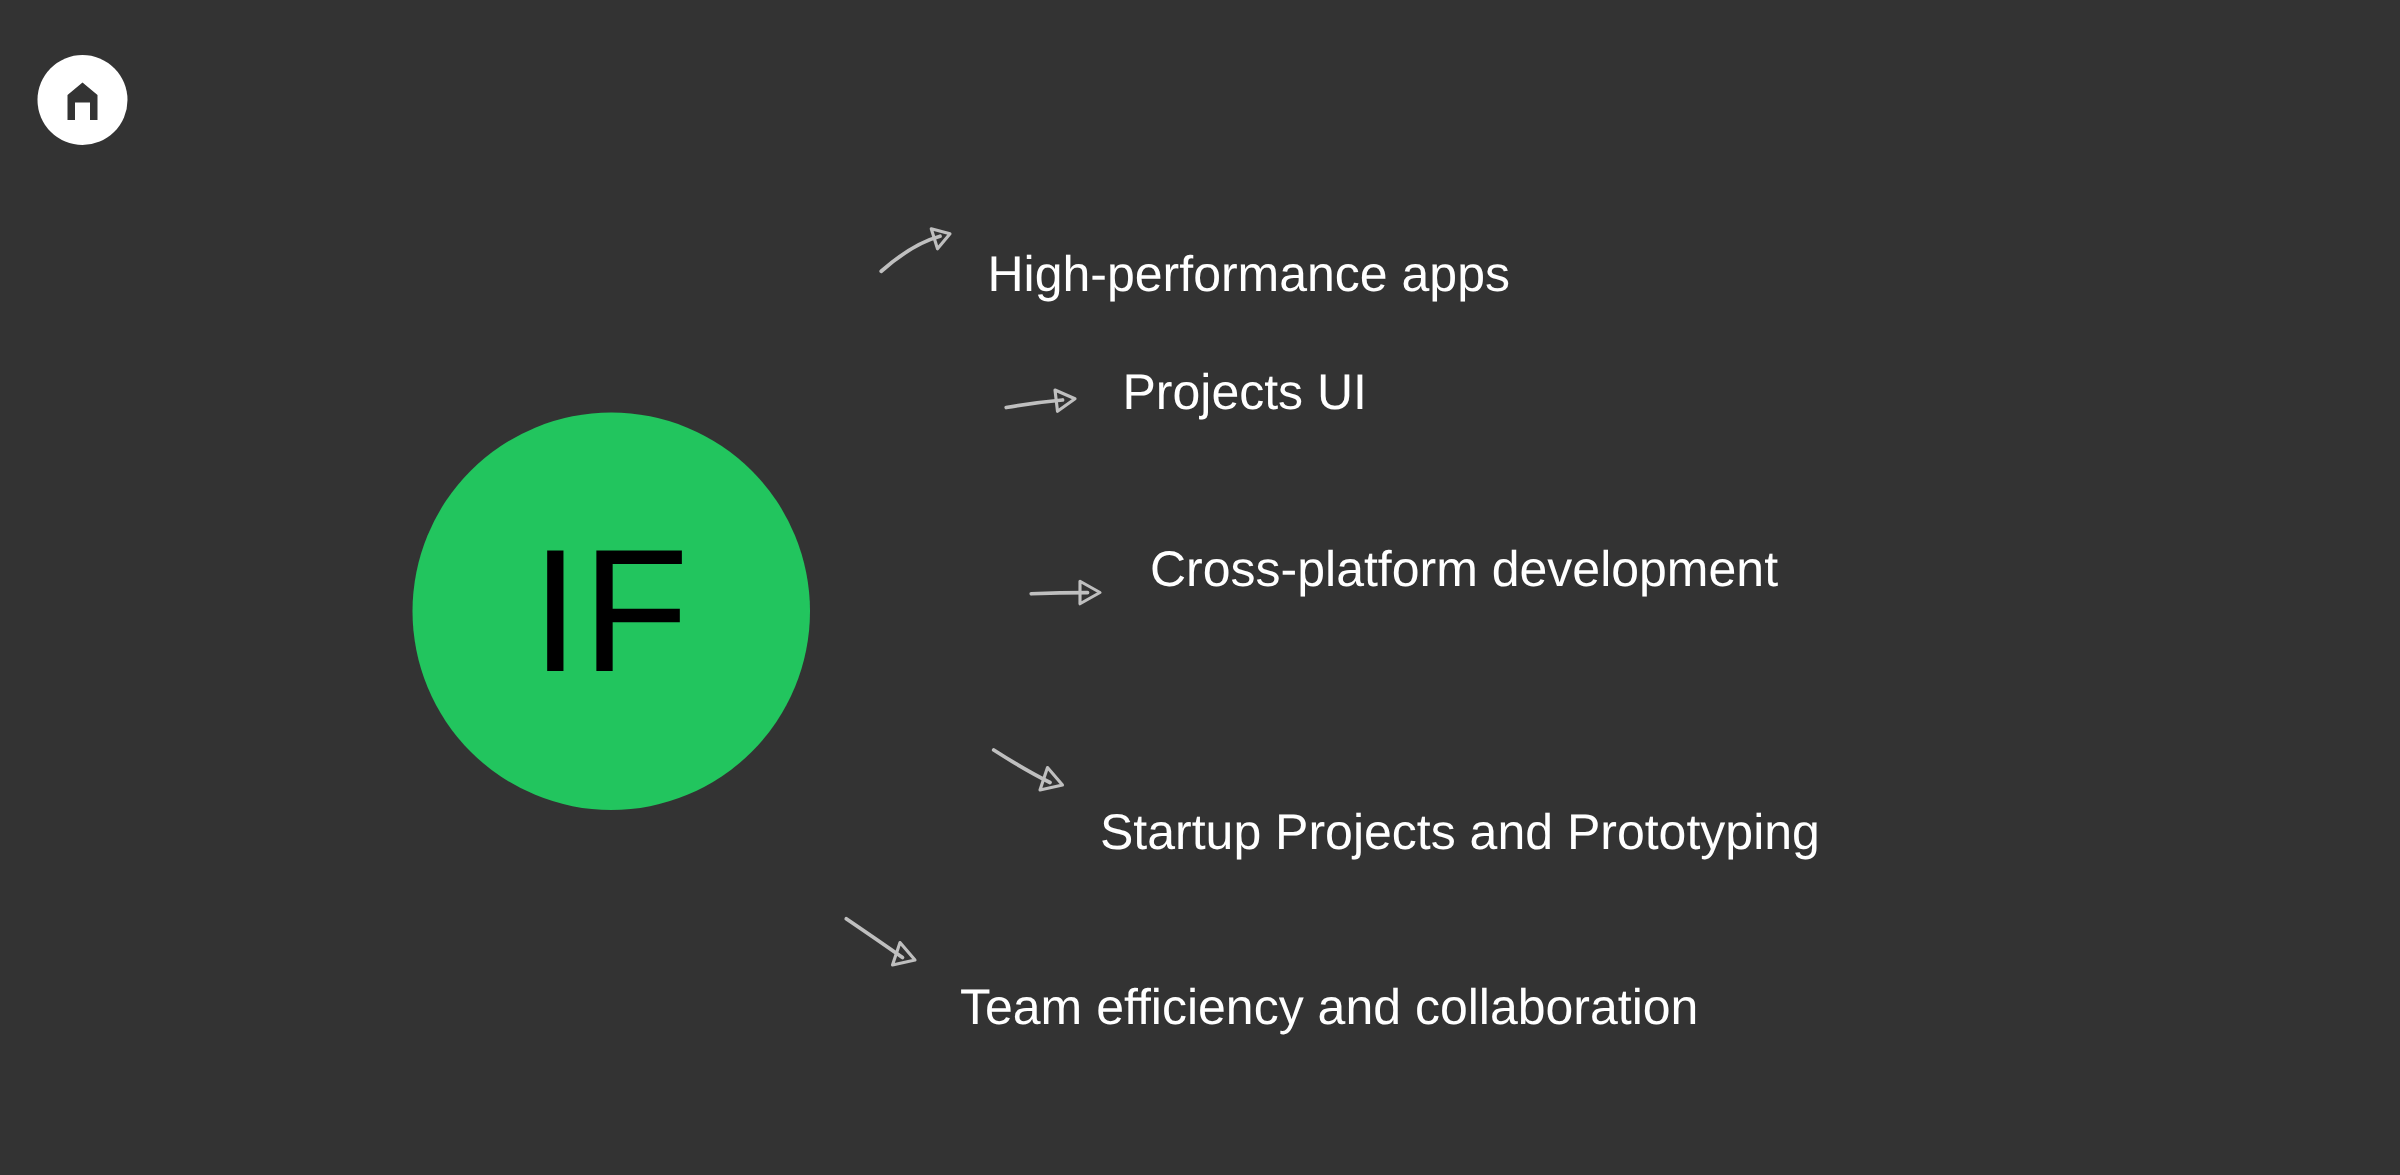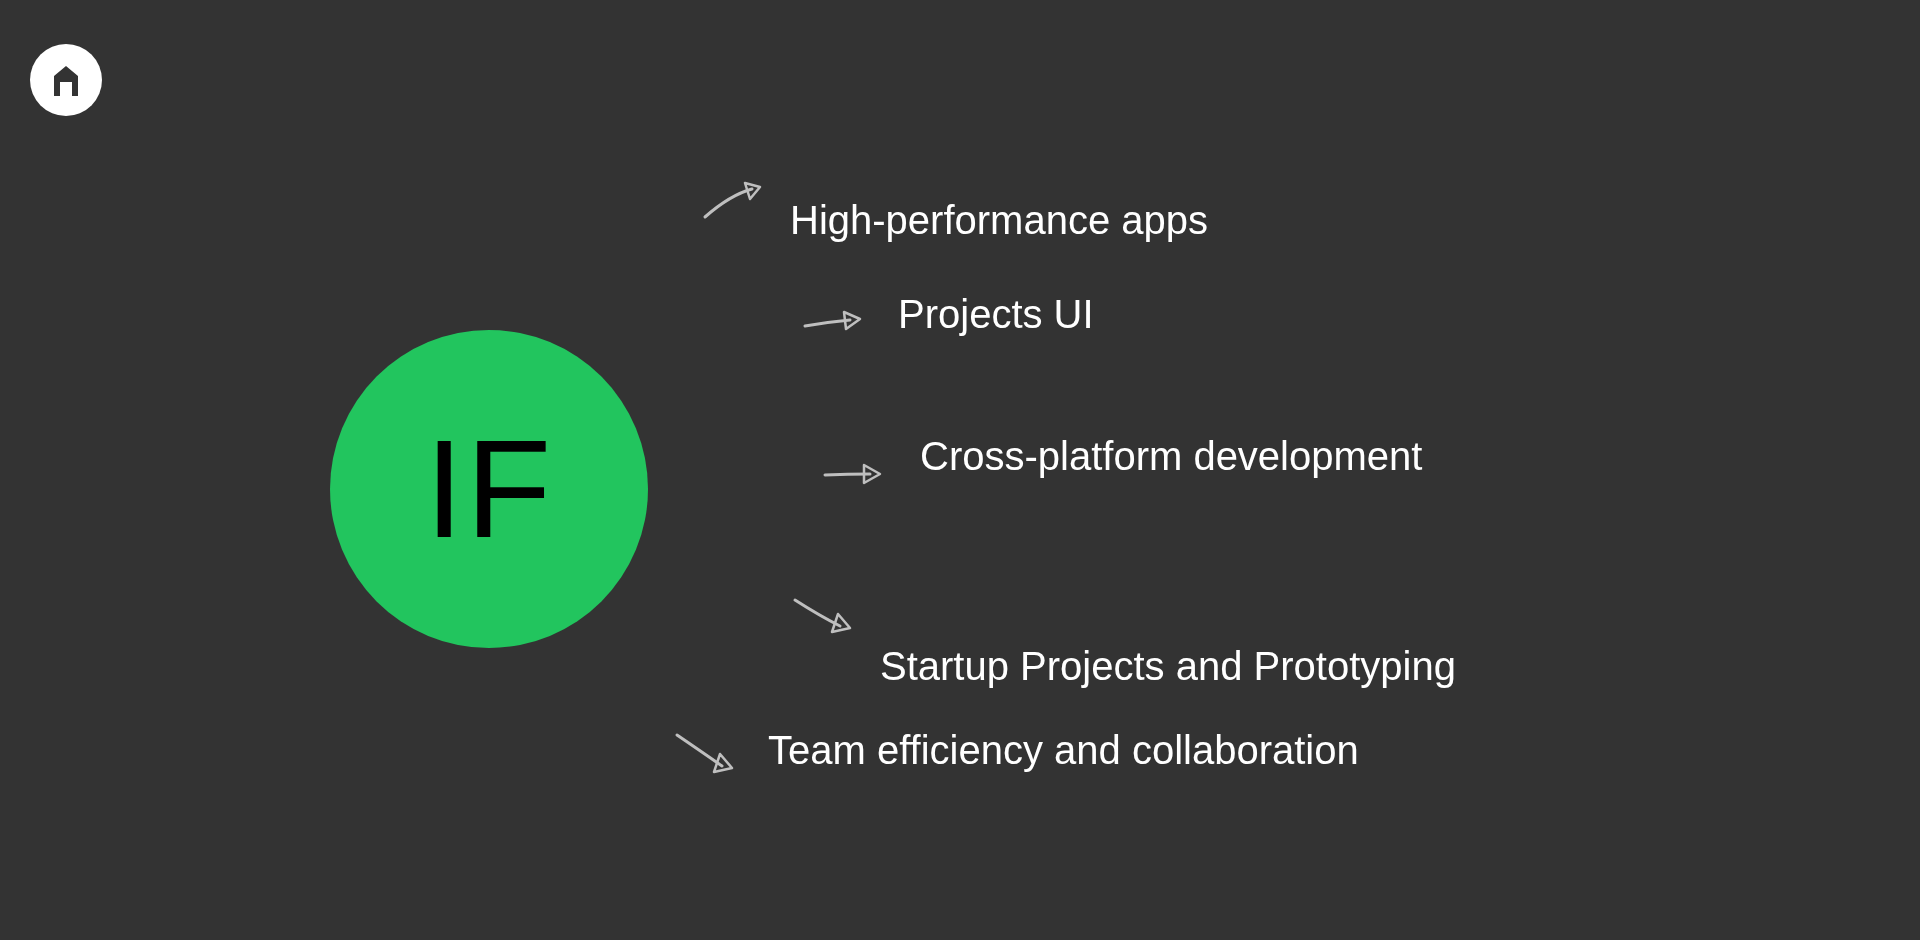--- a/index.html
+++ b/index.html
@@ -126,15 +126,15 @@
 <div class="item" style="top:612px; left:880px;margin-top:32px;">
   <span class="item-text">Startup Projects and Prototyping</span>
 </div>
 
 <div class="arrow-wrap" style="top:730px; left:672px;">
   <svg viewBox="0 0 70 50">
     <path d="M5 5 Q 30 22 50 36" stroke="#bfbfbf" stroke-width="3" fill="none" stroke-linecap="round"></path>
     <path d="M48 24 L60 38 L42 42 Z" stroke="#bfbfbf" stroke-width="2.5" fill="none" stroke-linejoin="round"></path>
   </svg>
 </div>
-<div class="item" style="top:728px; left:768px;">
+<div class="item" style="top:784px; left:768px;">
   <span class="item-text">Team efficiency and collaboration</span>
 </div>
 
 </body></html>

